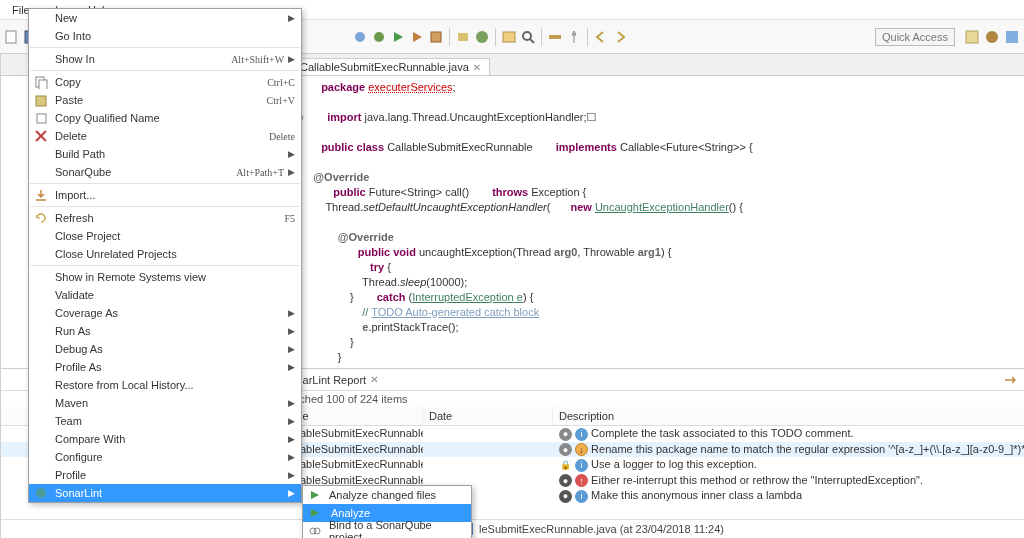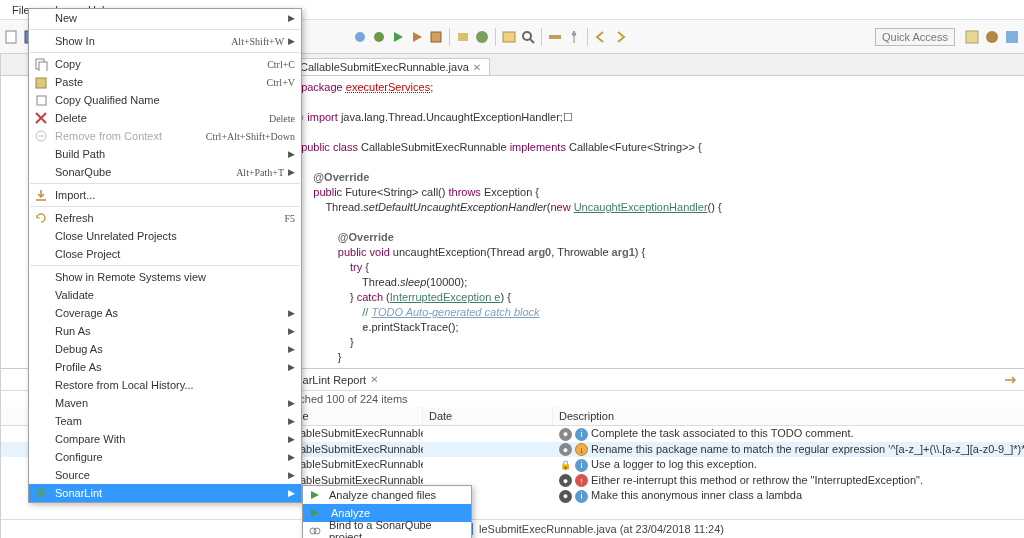--- a/index.html
+++ b/index.html
@@ -27,27 +27,27 @@
 
 .submenu { position: absolute; top: 485px; left: 302px; width: 170px; background: #fff; border: 1px solid #a0a0a0; box-shadow: 2px 2px 6px rgba(0,0,0,.25); z-index: 11; }
 .sub-highlight { background: #3399ff; color: #fff; padding-left: 28px; }
 
 .editor-tabs { height: 22px; background: #f0f0f0; display: flex; align-items: flex-end; border-bottom: 1px solid #ccc; }
 .tab { background: #fff; border: 1px solid #ccc; border-bottom: none; padding: 2px 8px; font-size: 11px; color: #333; display: flex; align-items: center; gap: 4px; }
 .tab-close { color: #888; font-size: 10px; }
 
 .editor-area { flex: 1; display: flex; flex-direction: column; background: #fff; }
 .code { flex: 1; background: #fff; padding: 4px 8px; font-family: Consolas, monospace; font-size: 12px; line-height: 15px; color: #333; overflow: hidden; white-space: pre; }
-.kw { color: #7f0055; font-weight: normal; }
+.kw { color: #7f0055; font-weight: bold; margin-left: 20px; }
 .ann { color: #646464; font-weight: bold; }
 .err { color: #c00; text-decoration: underline dotted; }
 .comm { color: #3f7f5f; }
 .link-u { text-decoration: underline; color: #3f7f5f; cursor: pointer; }
 .ital { font-style: italic; }
-.todo { color: #7f9fbf; text-decoration: underline; font-style: italic; }
+.todo { color: #7f9fbf; text-decoration: underline; }
 
 .gutter { width: 12px; background: #f8f8f8; border-right: 1px solid #eee; position: relative; }
 .fold-plus { color: #888; font-size: 9px; position: absolute; left: 1px; }
 .code-row { display: flex; }
 .code-main { flex: 1; }
 
 .bottom-panel { height: 170px; background: #fff; border-top: 1px solid #ccc; display: flex; flex-direction: column; }
 .bp-tabs { height: 22px; display: flex; align-items: center; border-bottom: 1px solid #ddd; }
 .bp-tab { padding: 2px 8px; font-size: 11px; color: #333; display: flex; align-items: center; gap: 4px; }
 .bp-count { padding: 2px 6px; font-size: 11px; color: #555; }
@@ -243,20 +243,23 @@
       </div>
     </div>
   </div>
 </div>
 
 <div class="context-menu" id="ctx-menu">
     <div class="cm-item">
       <span>New</span>
       <span class="arrow">▶</span>
     </div>
+    <div class="cm-item">
+      <span>Go Into</span>
+    </div>
     <div class="cm-sep"></div>
     <div class="cm-item">
       <span>Show In</span>
       <span class="shortcut">Alt+Shift+W</span>
       <span class="arrow" style="margin-left:4px">▶</span>
     </div>
     <div class="cm-sep"></div>
     <div class="cm-item">
       <svg class="cm-icon">
         <rect x="2" y="2" width="8" height="10" fill="none" stroke="#888"></rect>
@@ -278,28 +281,20 @@
       </svg>
       <span>Copy Qualified Name</span>
     </div>
     <div class="cm-item">
       <svg class="cm-icon">
         <path d="M2 2 L12 12 M12 2 L2 12" stroke="#c04040" stroke-width="2"></path>
       </svg>
       <span>Delete</span>
       <span class="shortcut">Delete</span>
     </div>
-    <div class="cm-item disabled">
-      <svg class="cm-icon">
-        <circle cx="7" cy="7" r="5" fill="none" stroke="#bbb"></circle>
-        <path d="M4 7 L10 7" stroke="#bbb"></path>
-      </svg>
-      <span>Remove from Context</span>
-      <span class="shortcut">Ctrl+Alt+Shift+Down</span>
-    </div>
     <div class="cm-item">
       <span>Build Path</span>
       <span class="arrow">▶</span>
     </div>
     <div class="cm-item">
       <span>SonarQube</span>
       <span class="shortcut">Alt+Path+T</span>
       <span class="arrow" style="margin-left:4px">▶</span>
     </div>
     <div class="cm-sep"></div>
@@ -312,25 +307,25 @@
     <div class="cm-sep"></div>
     <div class="cm-item">
       <svg class="cm-icon">
         <path d="M3 7 A4 4 0 1 1 7 11" fill="none" stroke="#c0a040" stroke-width="1.5"></path>
         <path d="M3 4 L3 7 L6 7" fill="none" stroke="#c0a040"></path>
       </svg>
       <span>Refresh</span>
       <span class="shortcut">F5</span>
     </div>
     <div class="cm-item">
+      <span>Close Project</span>
+    </div>
+    <div class="cm-item">
       <span>Close Unrelated Projects</span>
     </div>
-    <div class="cm-item">
-      <span>Close Project</span>
-    </div>
     <div class="cm-sep"></div>
     <div class="cm-item">
       <span>Show in Remote Systems view</span>
     </div>
     <div class="cm-item">
       <span>Validate</span>
     </div>
     <div class="cm-item">
       <span>Coverage As</span>
       <span class="arrow">▶</span>
@@ -360,21 +355,21 @@
     </div>
     <div class="cm-item">
       <span>Compare With</span>
       <span class="arrow">▶</span>
     </div>
     <div class="cm-item">
       <span>Configure</span>
       <span class="arrow">▶</span>
     </div>
     <div class="cm-item">
-      <span>Source</span>
+      <span>Profile</span>
       <span class="arrow">▶</span>
     </div>
     <div class="cm-item highlight">
       <svg class="cm-icon">
         <circle cx="7" cy="7" r="5" fill="#4a9b9b"></circle>
       </svg>
       <span>SonarLint</span>
       <span class="arrow">▶</span>
     </div>
   </div>

